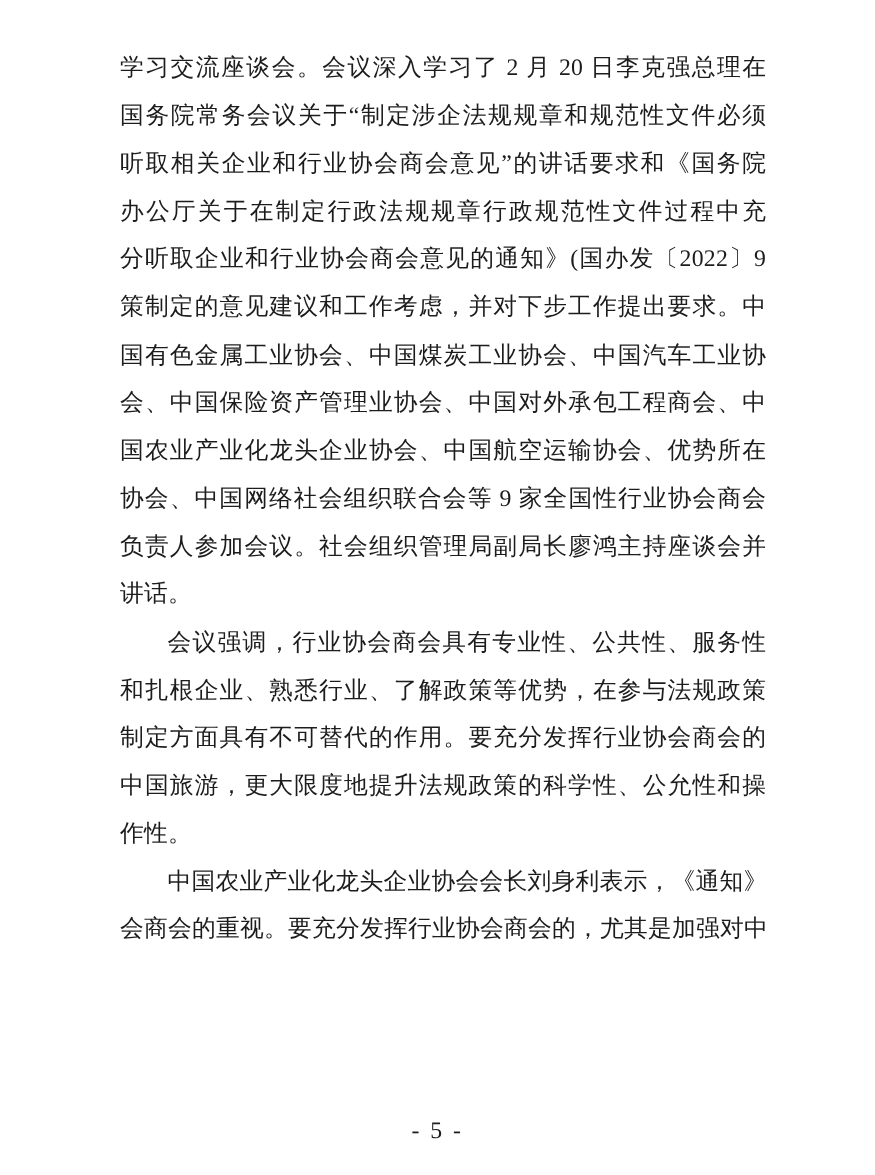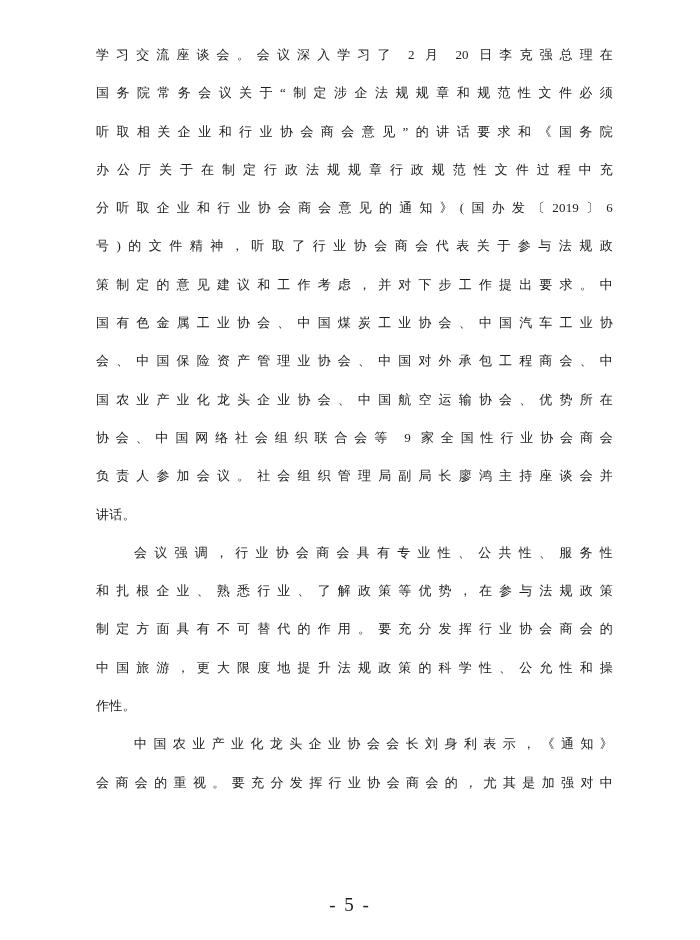--- a/index.html
+++ b/index.html
@@ -22,21 +22,21 @@
   }
   .text-column {
     position: absolute;
     left: 96px;
     top: 36px;
     width: 517px;
   }
   .line {
     height: 38.3px;
     line-height: 38.3px;
-    font-size: 13px;
+    font-size: 19px;
     letter-spacing: 0.2px;
     white-space: nowrap;
     text-align: justify;
     text-align-last: justify;
     -moz-text-align-last: justify;
   }
   .line.short {
     text-align: center;
     text-align-last: left;
     -moz-text-align-last: left;
@@ -57,22 +57,21 @@
 </style>
 </head>
 <body>
 
 <div class="page">
   <div class="text-column">
     <div class="line">学习交流座谈会。会议深入学习了 2 月 20 日李克强总理在</div>
     <div class="line">国务院常务会议关于“制定涉企法规规章和规范性文件必须</div>
     <div class="line">听取相关企业和行业协会商会意见”的讲话要求和《国务院</div>
     <div class="line">办公厅关于在制定行政法规规章行政规范性文件过程中充</div>
-    <div class="line">分听取企业和行业协会商会意见的通知》(国办发〔2019〕6</div>
-    <div class="line">号)的文件精神，听取了行业协会商会代表关于参与法规政</div>
+    <div class="line">分听取企业和行业协会商会意见的通知》(国办发〔2022〕9</div>
     <div class="line">策制定的意见建议和工作考虑，并对下步工作提出要求。中</div>
     <div class="line">国有色金属工业协会、中国煤炭工业协会、中国汽车工业协</div>
     <div class="line">会、中国保险资产管理业协会、中国对外承包工程商会、中</div>
     <div class="line">国农业产业化龙头企业协会、中国航空运输协会、优势所在</div>
     <div class="line">协会、中国网络社会组织联合会等 9 家全国性行业协会商会</div>
     <div class="line">负责人参加会议。社会组织管理局副局长廖鸿主持座谈会并</div>
     <div class="line short">讲话。</div>
     <div class="line indent">会议强调，行业协会商会具有专业性、公共性、服务性</div>
     <div class="line">和扎根企业、熟悉行业、了解政策等优势，在参与法规政策</div>
     <div class="line">制定方面具有不可替代的作用。要充分发挥行业协会商会的</div>

